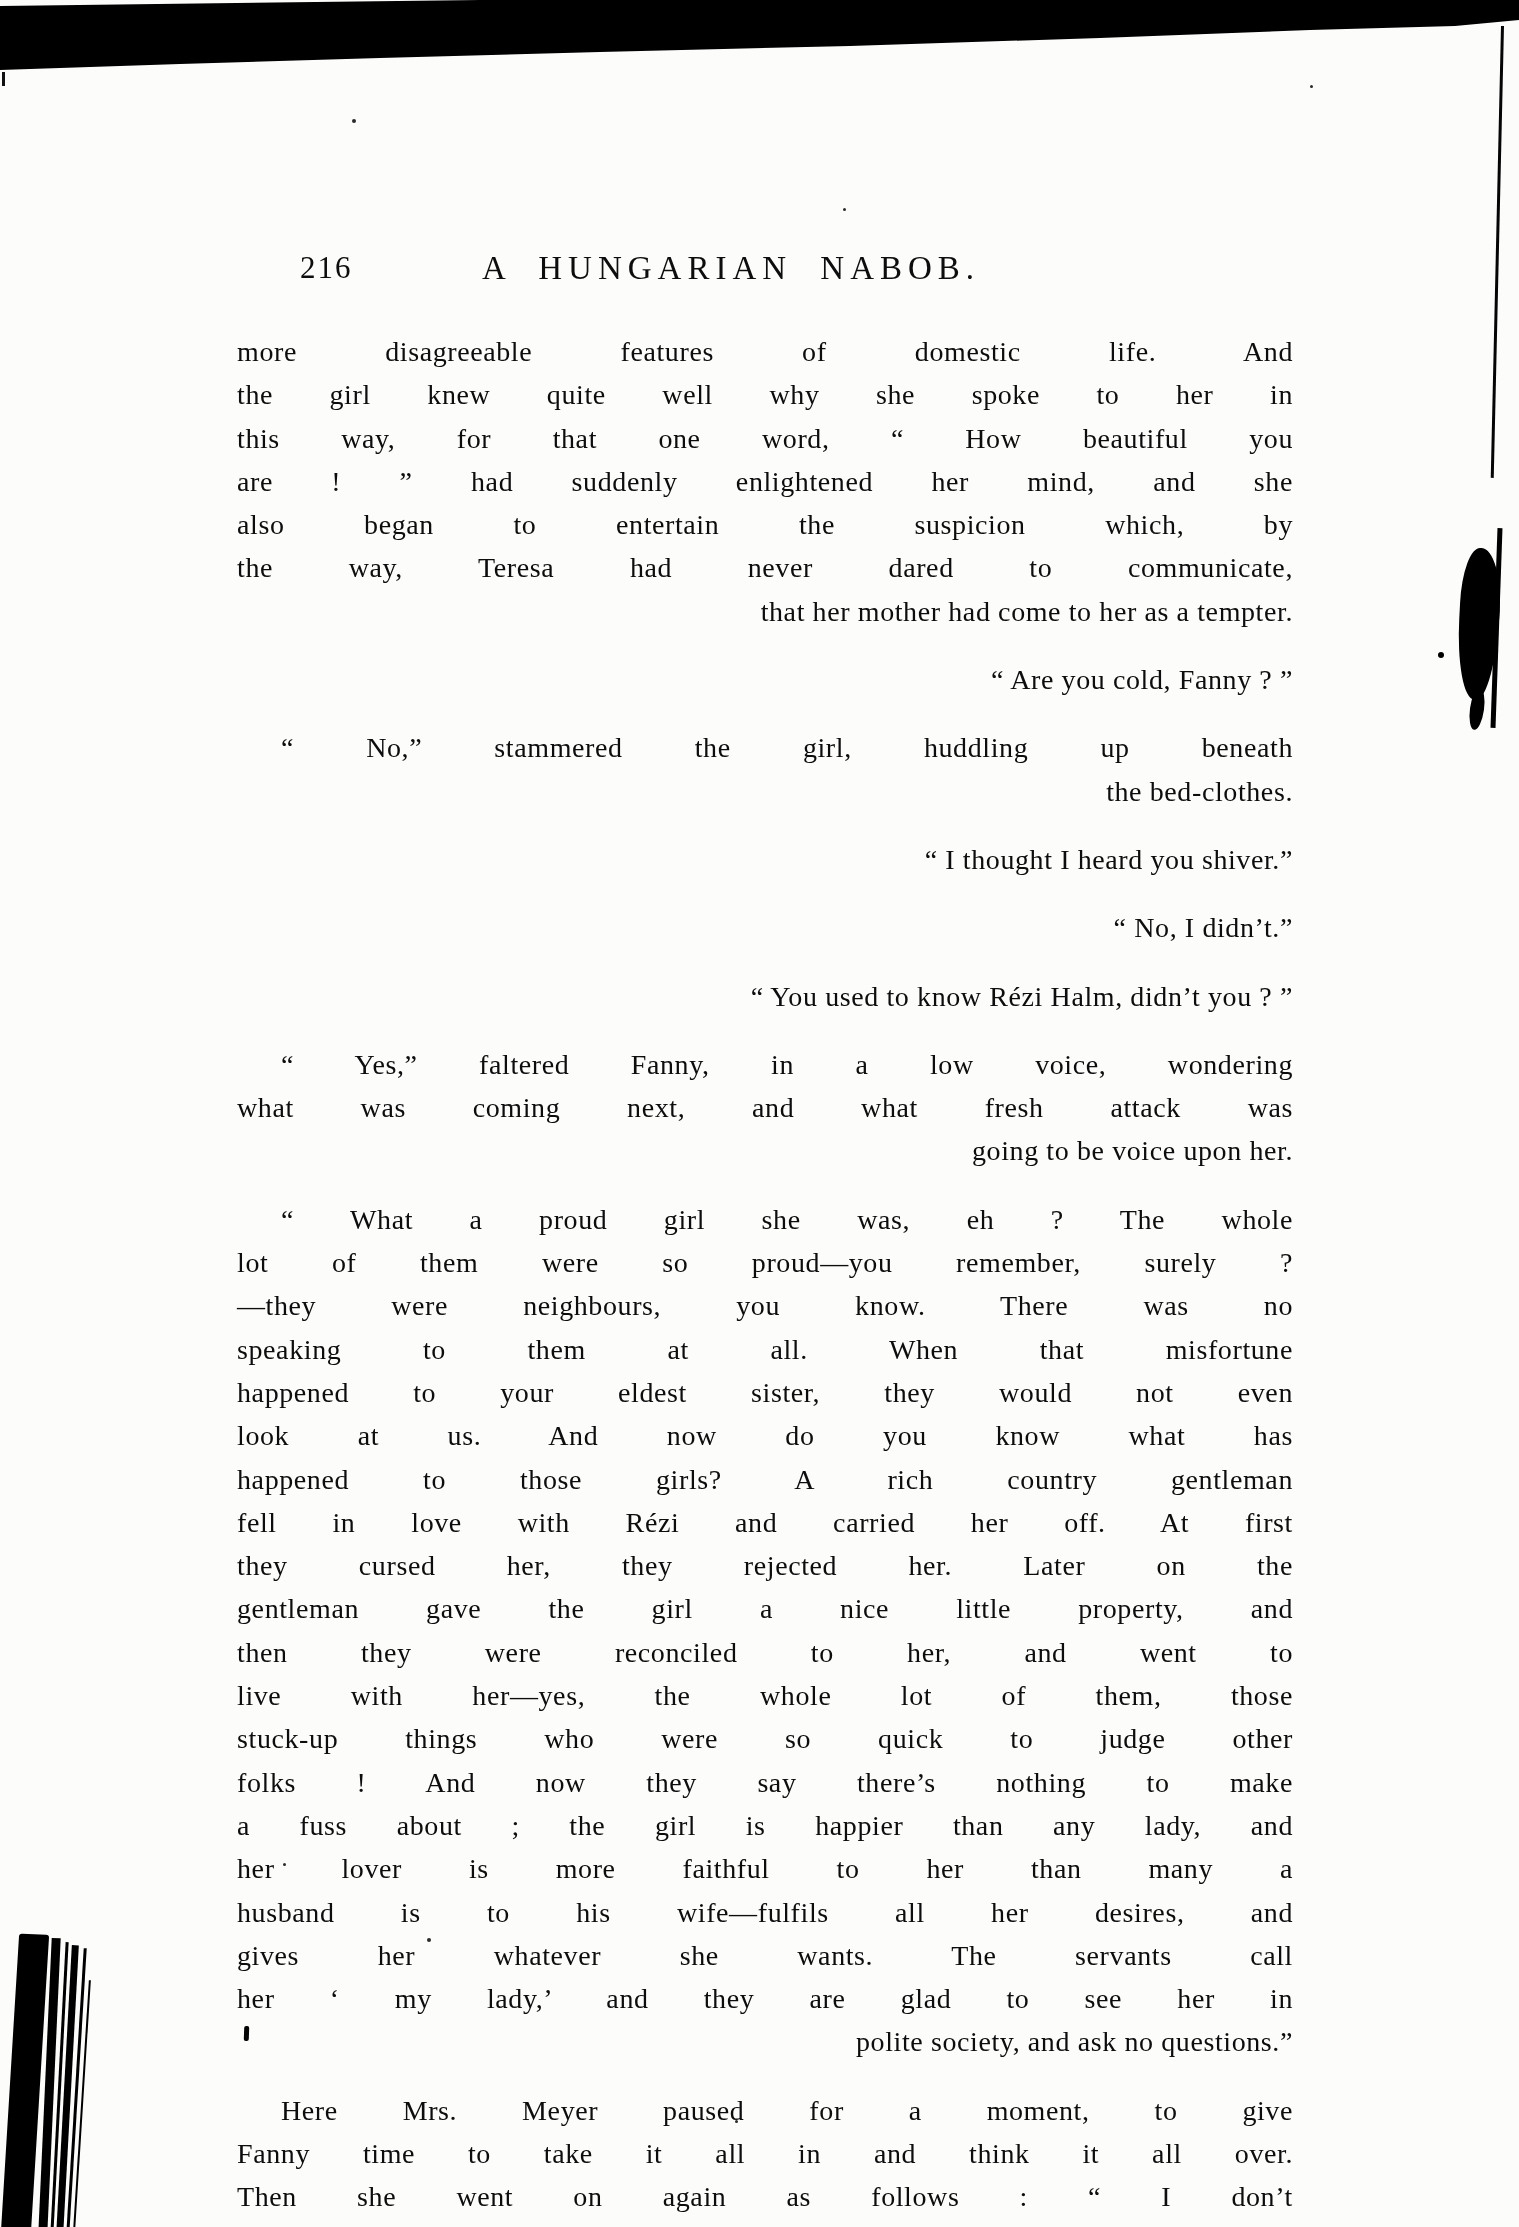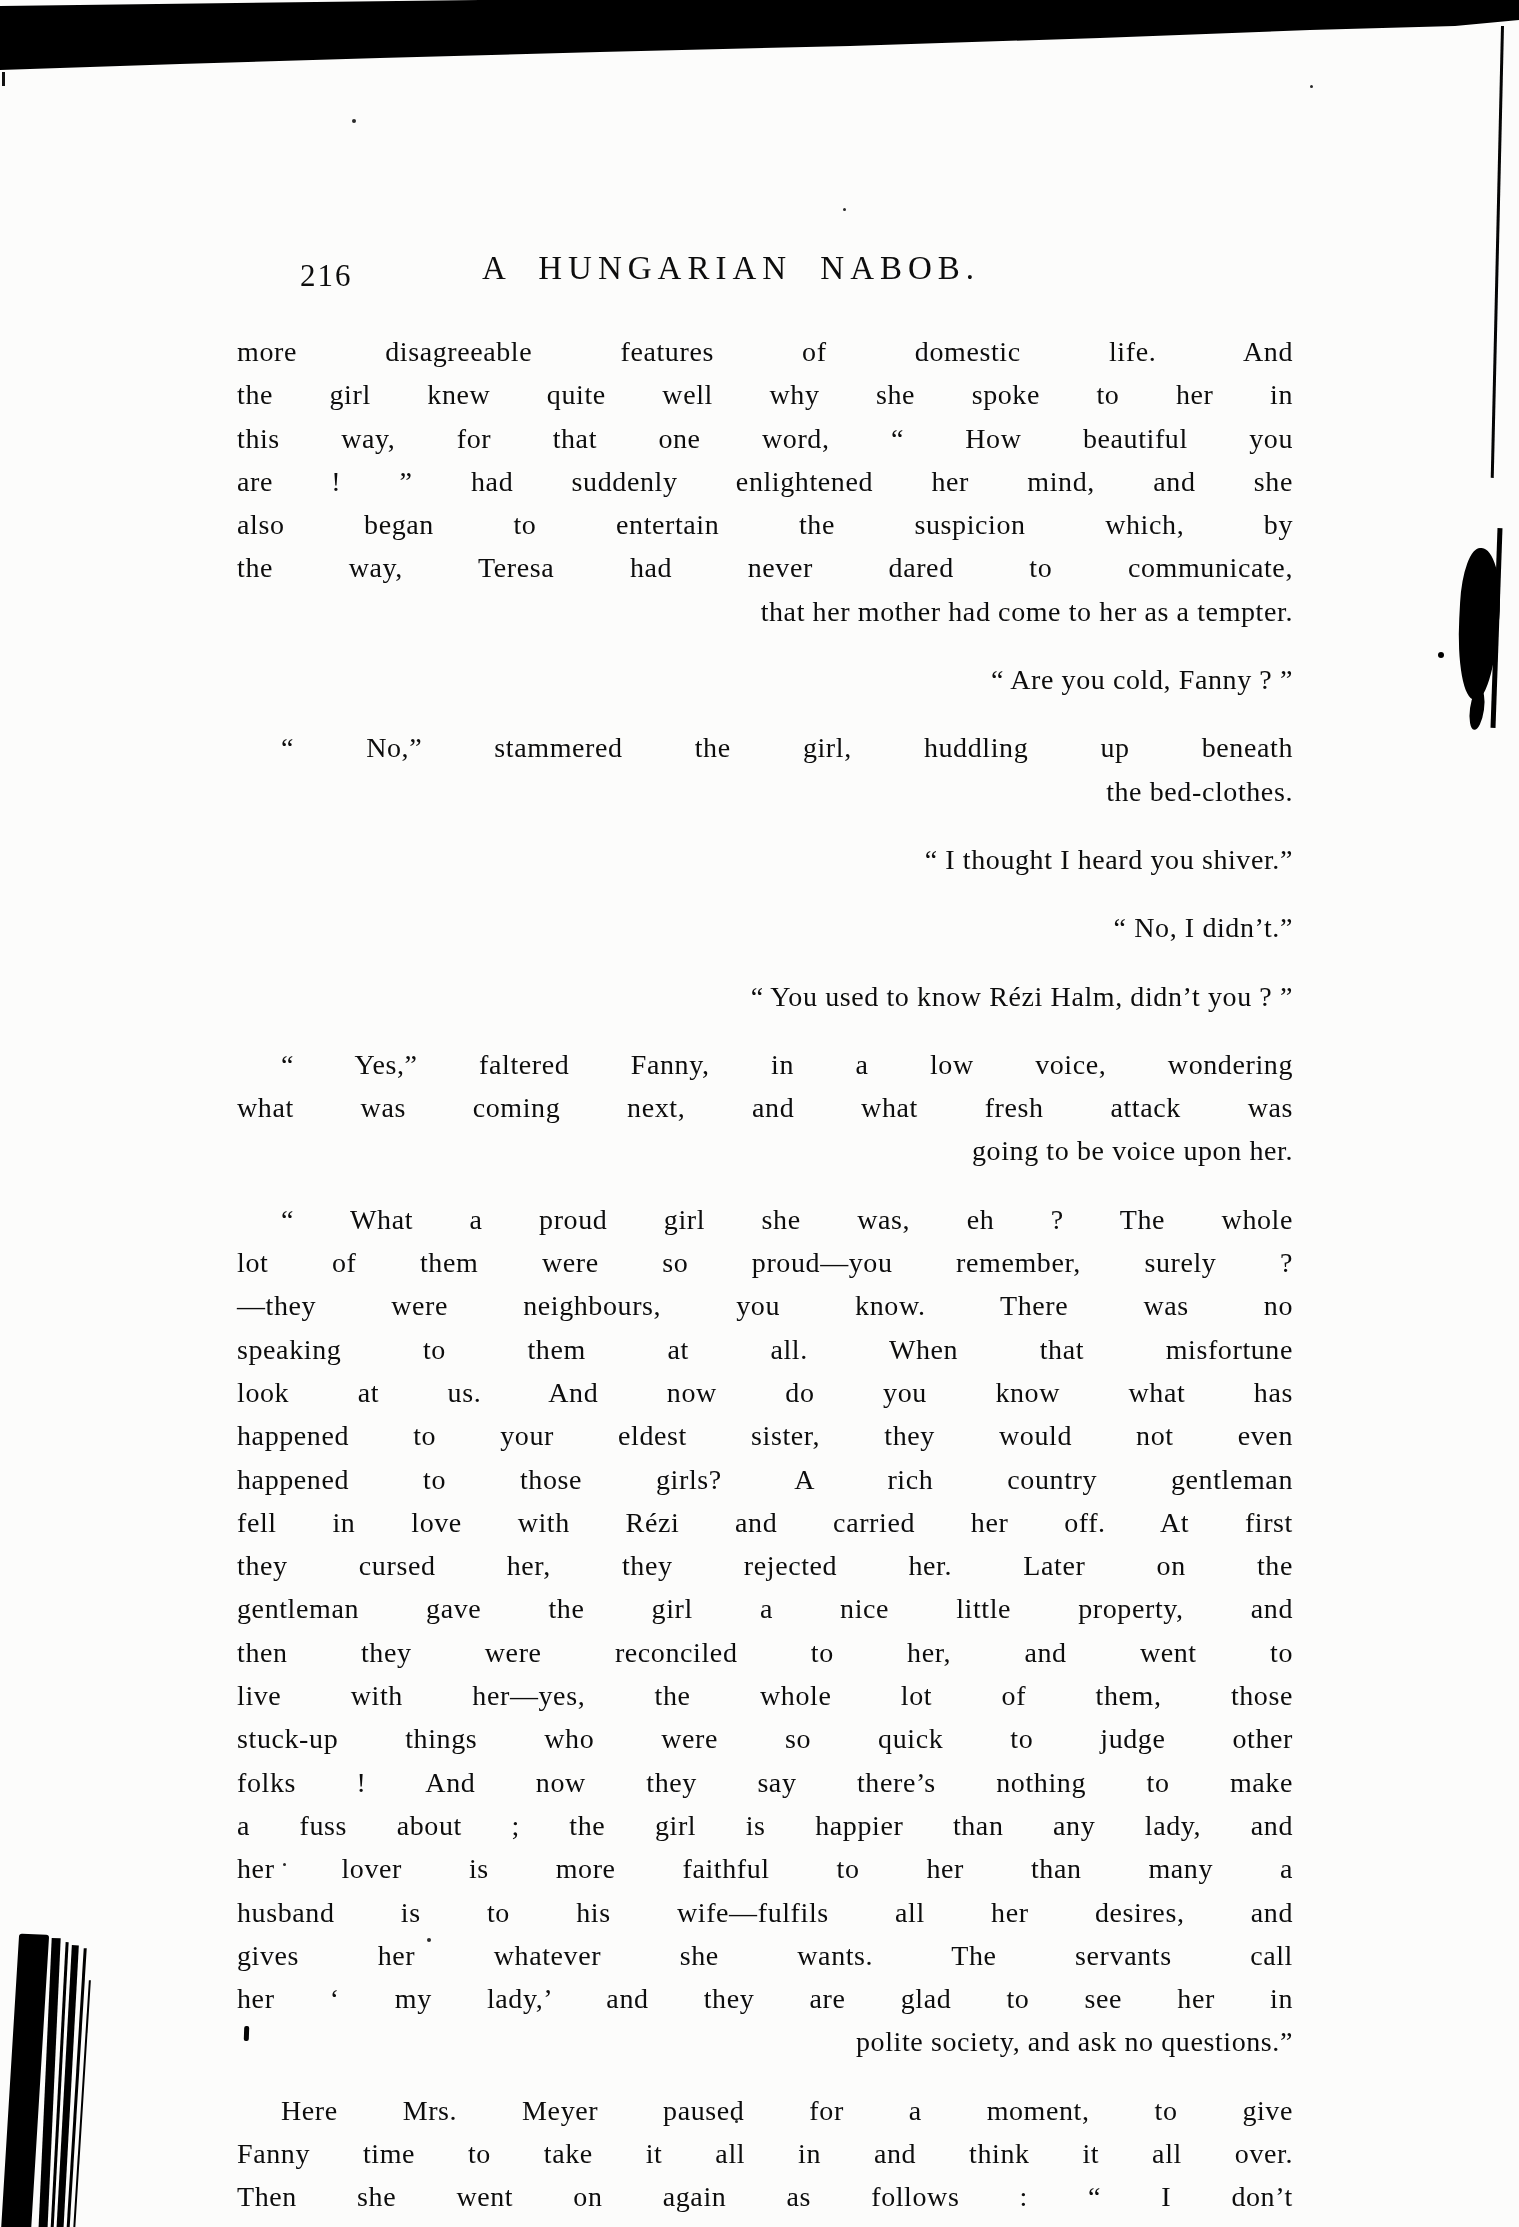--- a/index.html
+++ b/index.html
@@ -62,21 +62,21 @@
   }
   .speck{position:absolute;background:#2a2a2a;border-radius:50%;}
   .sp1{left:352px;top:119px;width:4px;height:4px;}
   .sp2{left:1310px;top:85px;width:3px;height:3px;}
   .sp3{left:843px;top:208px;width:3px;height:3px;}
   .sp4{left:283px;top:1863px;width:3px;height:3px;}
   .sp5{left:427px;top:1938px;width:4px;height:4px;}
   .sp6{left:735px;top:2120px;width:3px;height:3px;}
   
   .page-number{
-    position:absolute;left:300px;top:258px;
+    position:absolute;left:300px;top:250px;
     font-size:31px;letter-spacing:2px;
   }
   .running-title{
     position:absolute;left:478px;top:246px;
     font-size:33px;letter-spacing:6px;word-spacing:14px;
     font-weight:normal;margin:4px;
   }
   
   .body-text{
     position:absolute;left:237px;top:330px;width:1056px;
@@ -131,22 +131,22 @@
       <div class="line i">“ I thought I heard you shiver.”</div>
       <div class="line i">“ No, I didn’t.”</div>
       <div class="line i">“ You used to know Rézi Halm, didn’t you ? ”</div>
       <div class="line j i">“ Yes,” faltered Fanny, in a low voice, wondering</div>
       <div class="line j">what was coming next, and what fresh attack was</div>
       <div class="line">going to be voice upon her.</div>
       <div class="line j i">“ What a proud girl she was, eh ?  The whole</div>
       <div class="line j">lot of them were so proud—you remember, surely ?</div>
       <div class="line j">—they were neighbours, you know.  There was no</div>
       <div class="line j">speaking to them at all.  When that misfortune</div>
+      <div class="line j">happened to your eldest sister, they would not even</div>
       <div class="line j">look at us.  And now do you know what has</div>
-      <div class="line j">happened to your eldest sister, they would not even</div>
       <div class="line j">happened to those girls?  A rich country gentleman</div>
       <div class="line j">fell in love with Rézi and carried her off.  At first</div>
       <div class="line j">they cursed her, they rejected her.  Later on the</div>
       <div class="line j">gentleman gave the girl a nice little property, and</div>
       <div class="line j">then they were reconciled to her, and went to</div>
       <div class="line j">live with her—yes, the whole lot of them, those</div>
       <div class="line j">stuck-up things who were so quick to judge other</div>
       <div class="line j">folks !  And now they say there’s nothing to make</div>
       <div class="line j">a fuss about ;  the girl is happier than any lady, and</div>
       <div class="line j">her lover is more faithful to her than many a</div>

